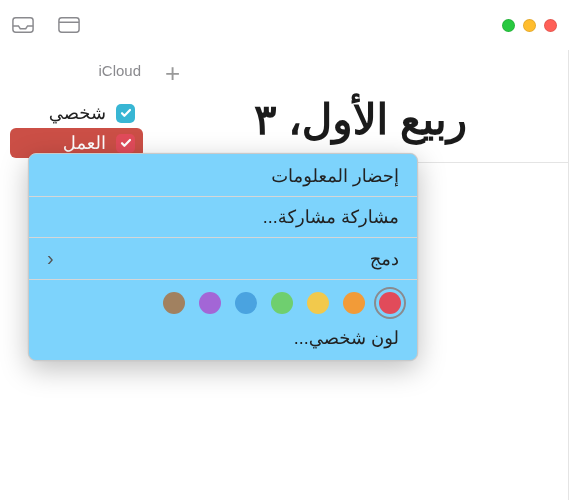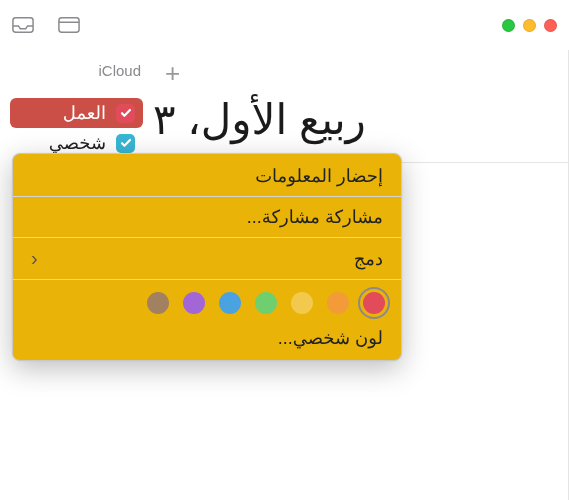--- a/index.html
+++ b/index.html
@@ -22,24 +22,24 @@
 
 .cal-item { display: flex; align-items: center; gap: 10px; padding: 4px 8px 4px 4px; border-radius: 6px; font-size: 18px; color: #222; white-space: nowrap; overflow: hidden; }
 .cal-item.selected { background: #cb4f46; color: #fff; }
 
 .chk { width: 19px; height: 19px; border-radius: 5px; display:flex; align-items:center; justify-content:center; flex-shrink:0; }
 .chk svg { width: 12px; height: 12px; }
 
 .main { flex: 1; border-right: 1px solid #e4e4e4; position: relative; background:#fff; }
 .main-top { height: 45px; display:flex; align-items:center; justify-content:flex-end; padding: 0 12px; }
 .plus { color:#999; font-size: 26px; font-weight: 300; line-height: 1; }
-.date-title { font-size: 42px; font-weight: 400; color: #1b1b1b; text-align: left; padding: 0 0 18px 0; white-space: nowrap; }
+.date-title { font-size: 42px; font-weight: 700; color: #1b1b1b; text-align: center; padding: 0 0 18px 0; white-space: nowrap; }
 .hr { border: none; border-top: 1px solid #e4e4e4; }
 
-.context-menu { position: absolute; top: 153px; left: 12px; width: 390px; background: #eab308; border: 1px solid #c9c9c9; border-radius: 8px; box-shadow: 0 8px 28px rgba(0,0,0,.25), 0 0 0 .5px rgba(0,0,0,.05); padding: 6px 0; }
+.context-menu { position: absolute; top: 153px; left: 28px; width: 390px; background: #7dd3fc; border: 1px solid #c9c9c9; border-radius: 8px; box-shadow: 0 8px 28px rgba(0,0,0,.25), 0 0 0 .5px rgba(0,0,0,.05); padding: 6px 0; }
 .menu-item { padding: 5px 18px; font-size: 18px; color: #222; text-align: right; display:flex; align-items:center; justify-content:space-between; }
 .menu-item .arrow { color:#555; font-size: 20px; }
 .menu-sep { border: none; border-top: 1px solid #d6d6d6; margin: 4px 0; }
 
 .color-row { display:flex; gap: 14px; padding: 8px 16px; direction: rtl; justify-content: flex-start; }
 .color-swatch { width: 22px; height: 22px; border-radius: 50%; }
 .color-swatch.selected { outline: 2px solid #8a8a8e; outline-offset: 3px; }
 
 </style>
 </head>
@@ -72,35 +72,35 @@
     <div class="main-top">
       <span class="plus">+</span>
     </div>
     <div class="date-title">ربيع الأول، ٣</div>
     <hr class="hr">
   </div>
 
   <div class="sidebar">
     <div class="section-label">iCloud</div>
     <div id="cal-list-1">
+        <div class="cal-item">
+          <div class="chk" style="background: rgb(56, 182, 212);">
+            <svg viewBox="0 0 12 12">
+              <path d="M2 6.2l2.4 2.6L10 3" fill="none" stroke="#fff" stroke-width="2.2" stroke-linecap="round" stroke-linejoin="round"></path>
+            </svg>
+          </div>
+          <span>شخصي</span>
+        </div>
         <div class="cal-item selected">
           <div class="chk" style="background: rgb(225, 75, 90);">
             <svg viewBox="0 0 12 12">
               <path d="M2 6.2l2.4 2.6L10 3" fill="none" stroke="#fff" stroke-width="2.2" stroke-linecap="round" stroke-linejoin="round"></path>
             </svg>
           </div>
           <span>العمل</span>
-        </div>
-        <div class="cal-item">
-          <div class="chk" style="background: rgb(56, 182, 212);">
-            <svg viewBox="0 0 12 12">
-              <path d="M2 6.2l2.4 2.6L10 3" fill="none" stroke="#fff" stroke-width="2.2" stroke-linecap="round" stroke-linejoin="round"></path>
-            </svg>
-          </div>
-          <span>شخصي</span>
         </div>
         <div class="cal-item">
           <div class="chk" style="background: rgb(95, 198, 95);">
             <svg viewBox="0 0 12 12">
               <path d="M2 6.2l2.4 2.6L10 3" fill="none" stroke="#fff" stroke-width="2.2" stroke-linecap="round" stroke-linejoin="round"></path>
             </svg>
           </div>
           <span>العائلة</span>
         </div>
         <div class="cal-item">

